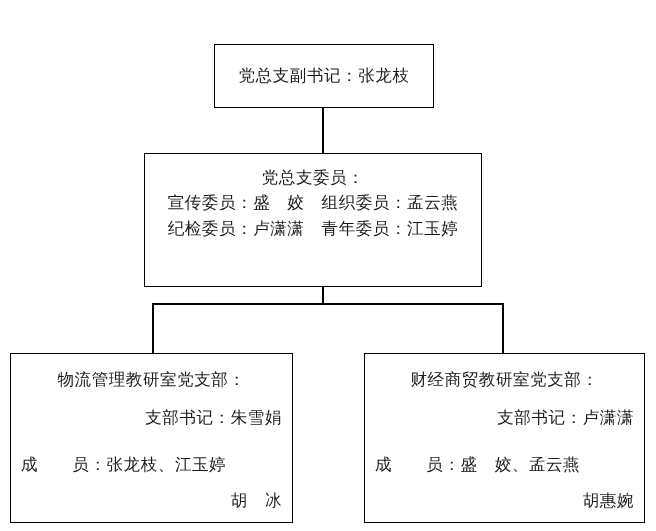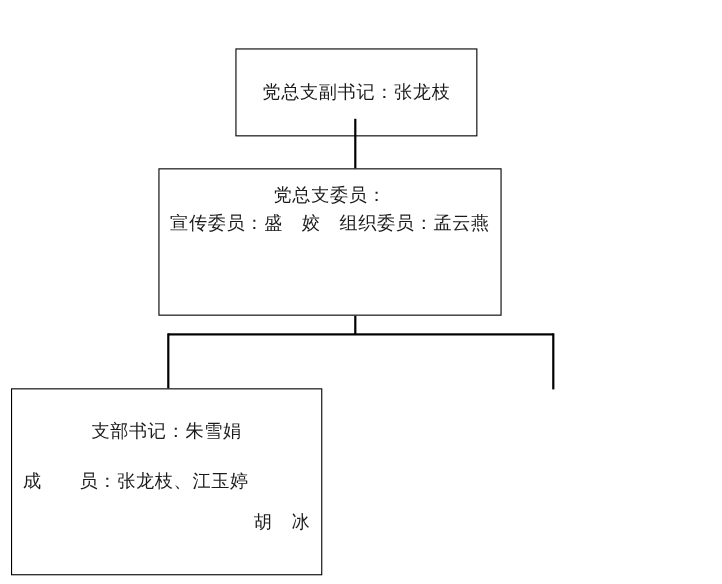--- a/index.html
+++ b/index.html
@@ -37,30 +37,30 @@
     white-space: pre;
   }
 
   .line-center { text-align: center; }
 
   
   #node-deputy-secretary {
     left: 214px;
     top: 44px;
     width: 220px;
-    height: 80px;
+    height: 64px;
     align-items: center;
   }
   #node-deputy-secretary .node-line { font-size: 16.5px; }
 
   
   #node-committee {
     left: 144px;
     top: 153px;
-    width: 312px;
+    width: 338px;
     height: 134px;
     padding: 10px 8px 8px 8px;
     justify-content: flex-start;
   }
   #node-committee .committee-heading {
     text-align: center;
     margin-top: 5px;
   }
   #node-committee .committee-row {
     text-align: center;
@@ -83,21 +83,21 @@
     width: 281px;
     height: 170px;
     padding: 8px 10px;
     justify-content: flex-start;
   }
   .branch-title {
     text-align: center;
     margin-top: 9px;
   }
   .branch-secretary {
-    text-align: center;
+    text-align: right;
     margin-top: 21px;
   }
   .branch-members {
     text-align: left;
     margin-top: 29px;
   }
   .branch-members-cont {
     text-align: right;
     margin-top: 19px;
     padding-left: 18px;
@@ -124,27 +124,35 @@
 
   <div class="node-box" id="node-deputy-secretary">
     <div class="node-line line-center">党总支副书记：张龙枝</div>
   </div>
 
   <div class="conn conn-v" id="conn-top-to-committee"></div>
 
   <div class="node-box" id="node-committee">
     <div class="node-line committee-heading">党总支委员：</div>
     <div class="node-line committee-row">宣传委员：盛　姣　组织委员：孟云燕</div>
+    <div class="node-line committee-row">纪检委员：卢潇潇　青年委员：江玉婷</div>
   </div>
 
   <div class="conn conn-v" id="conn-committee-stub"></div>
   <div class="conn conn-h" id="conn-branch-bar"></div>
   <div class="conn conn-v" id="conn-to-logistics"></div>
   <div class="conn conn-v" id="conn-to-finance"></div>
 
   <div class="node-box" id="node-branch-logistics">
+    <div class="node-line branch-title">物流管理教研室党支部：</div>
     <div class="node-line branch-secretary">支部书记：朱雪娟</div>
     <div class="node-line branch-members">成　　员：张龙枝、江玉婷</div>
     <div class="node-line branch-members-cont">胡　冰</div>
   </div>
 
+  <div class="node-box" id="node-branch-finance">
+    <div class="node-line branch-title">财经商贸教研室党支部：</div>
+    <div class="node-line branch-secretary">支部书记：卢潇潇</div>
+    <div class="node-line branch-members">成　　员：盛　姣、孟云燕</div>
+    <div class="node-line branch-members-cont">胡惠婉</div>
+  </div>
 
 </div>
 
 </body></html>

